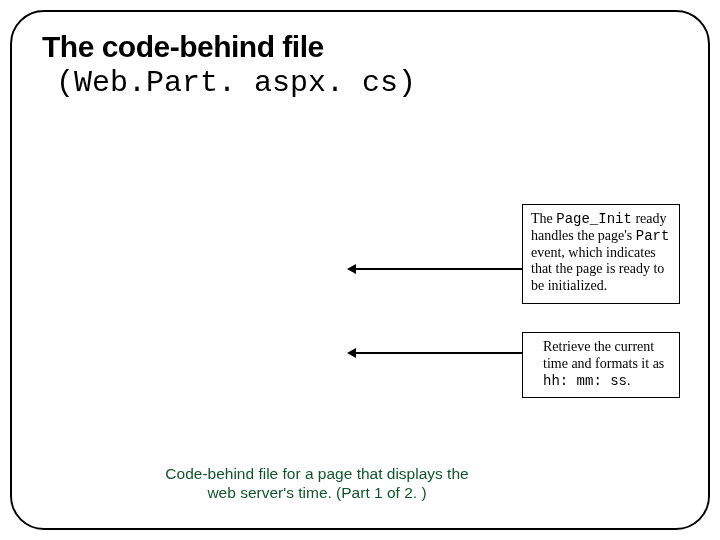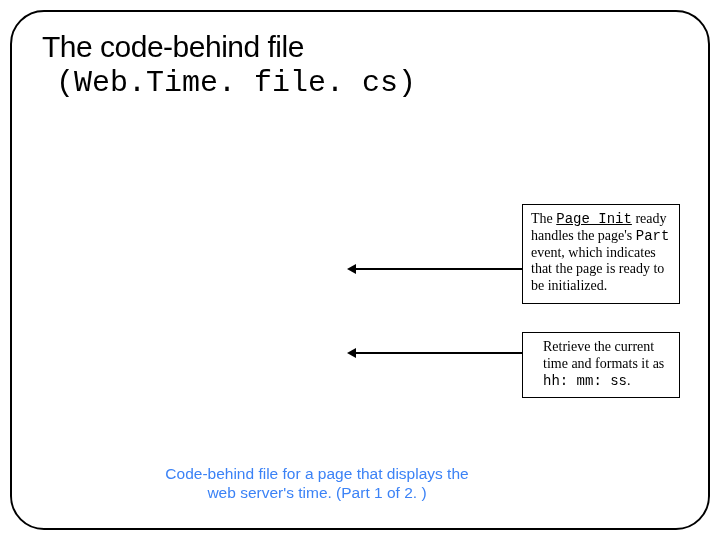--- a/index.html
+++ b/index.html
@@ -16,21 +16,21 @@
   }
   .title-block {
     position: absolute;
     left: 30px;
     top: 18px;
     width: 640px;
   }
   .title-line1 {
     font-family: Verdana, Arial, sans-serif;
     font-size: 30px;
-    font-weight: 400;
+    font-weight: 700;
     color: #000;
     letter-spacing: -0.5px;
   }
   .title-line2 {
     font-family: "Courier New", monospace;
     font-size: 30px;
     font-weight: 400;
     color: #000;
     margin-top: 2px;
     margin-left: 14px;
@@ -67,39 +67,39 @@
   #arrow1 { top: 256px; left: 343px; width: 170px; }
   #arrow2 { top: 340px; left: 343px; width: 170px; }
   .caption {
     position: absolute;
     left: 140px;
     top: 452px;
     width: 330px;
     text-align: center;
     font-family: Verdana, Arial, sans-serif;
     font-size: 15.5px;
-    color: #3b82f6;
+    color: #14532d;
     line-height: 1.25;
   }
 </style>
 </head>
 <body>
 
 <div class="slide">
 
   <div class="title-block">
     <div class="title-line1">The code-behind file</div>
-    <div class="title-line2">(Web.Time. file. cs)</div>
+    <div class="title-line2">(Web.Part. aspx. cs)</div>
   </div>
 
   <div id="arrow1" class="arrow"></div>
   <div id="arrow2" class="arrow"></div>
 
   <div id="callout1" class="callout">
-    <span>The </span><span class="mono" style="text-decoration: underline;">Page_Init</span><span> ready handles the page's </span><span class="mono">Part</span><span> event, which indicates that the page is ready to be initialized.</span>
+    <span>The </span><span class="mono" style="">Page_Init</span><span> ready handles the page's </span><span class="mono">Part</span><span> event, which indicates that the page is ready to be initialized.</span>
   </div>
 
   <div id="callout2" class="callout">
     <span>Retrieve the current time and formats it as </span><span class="mono">hh: mm: ss</span><span>.</span>
   </div>
 
   <div class="caption">Code-behind file for a page that displays the web server's time. (Part 1 of 2. )</div>
 
 </div>
 

